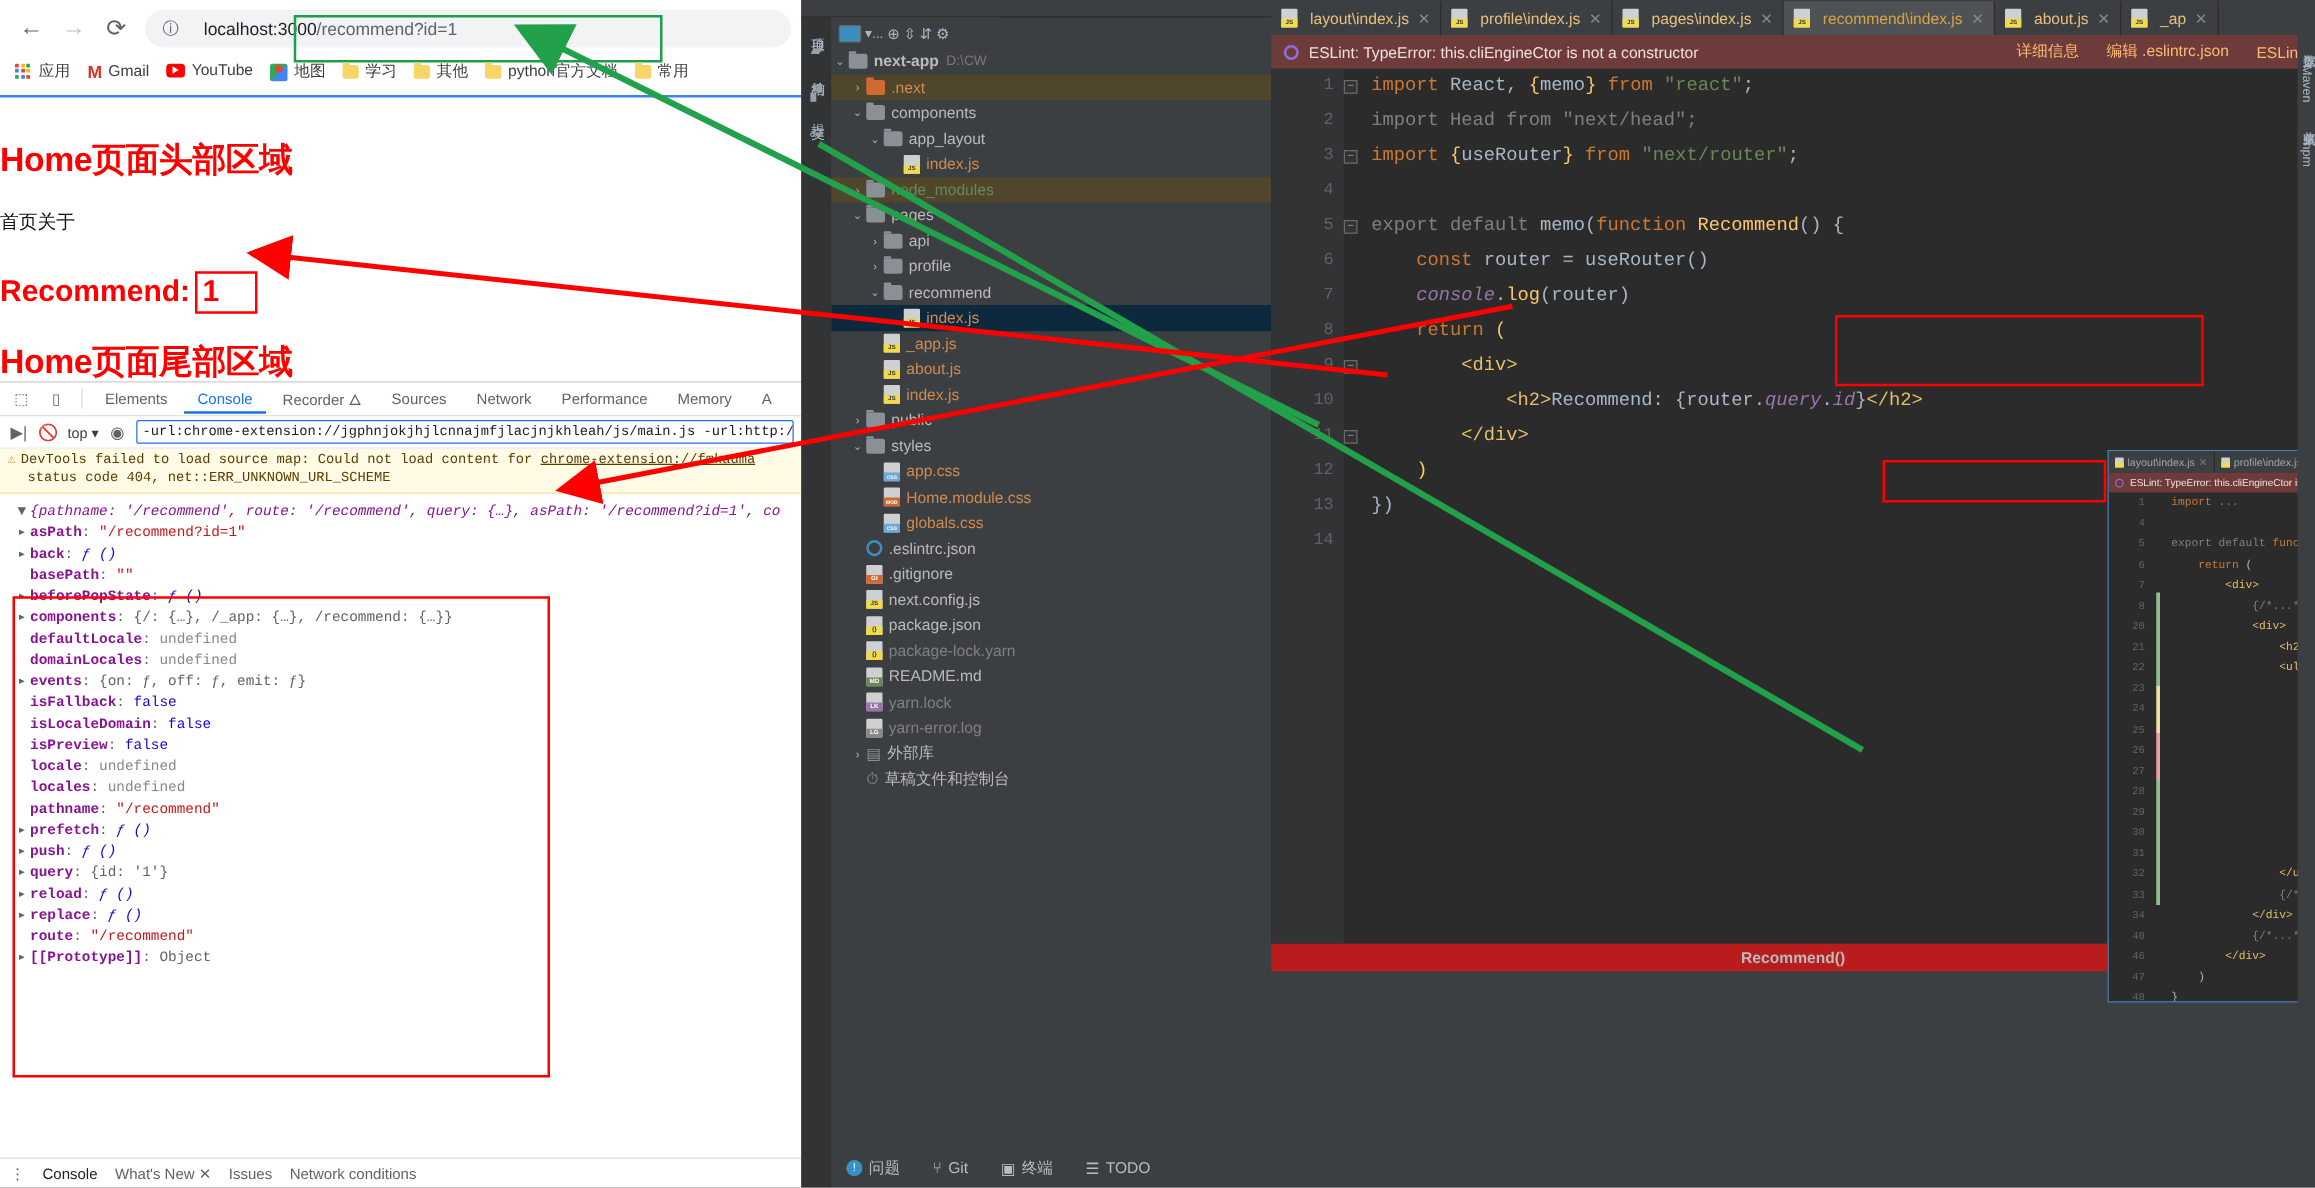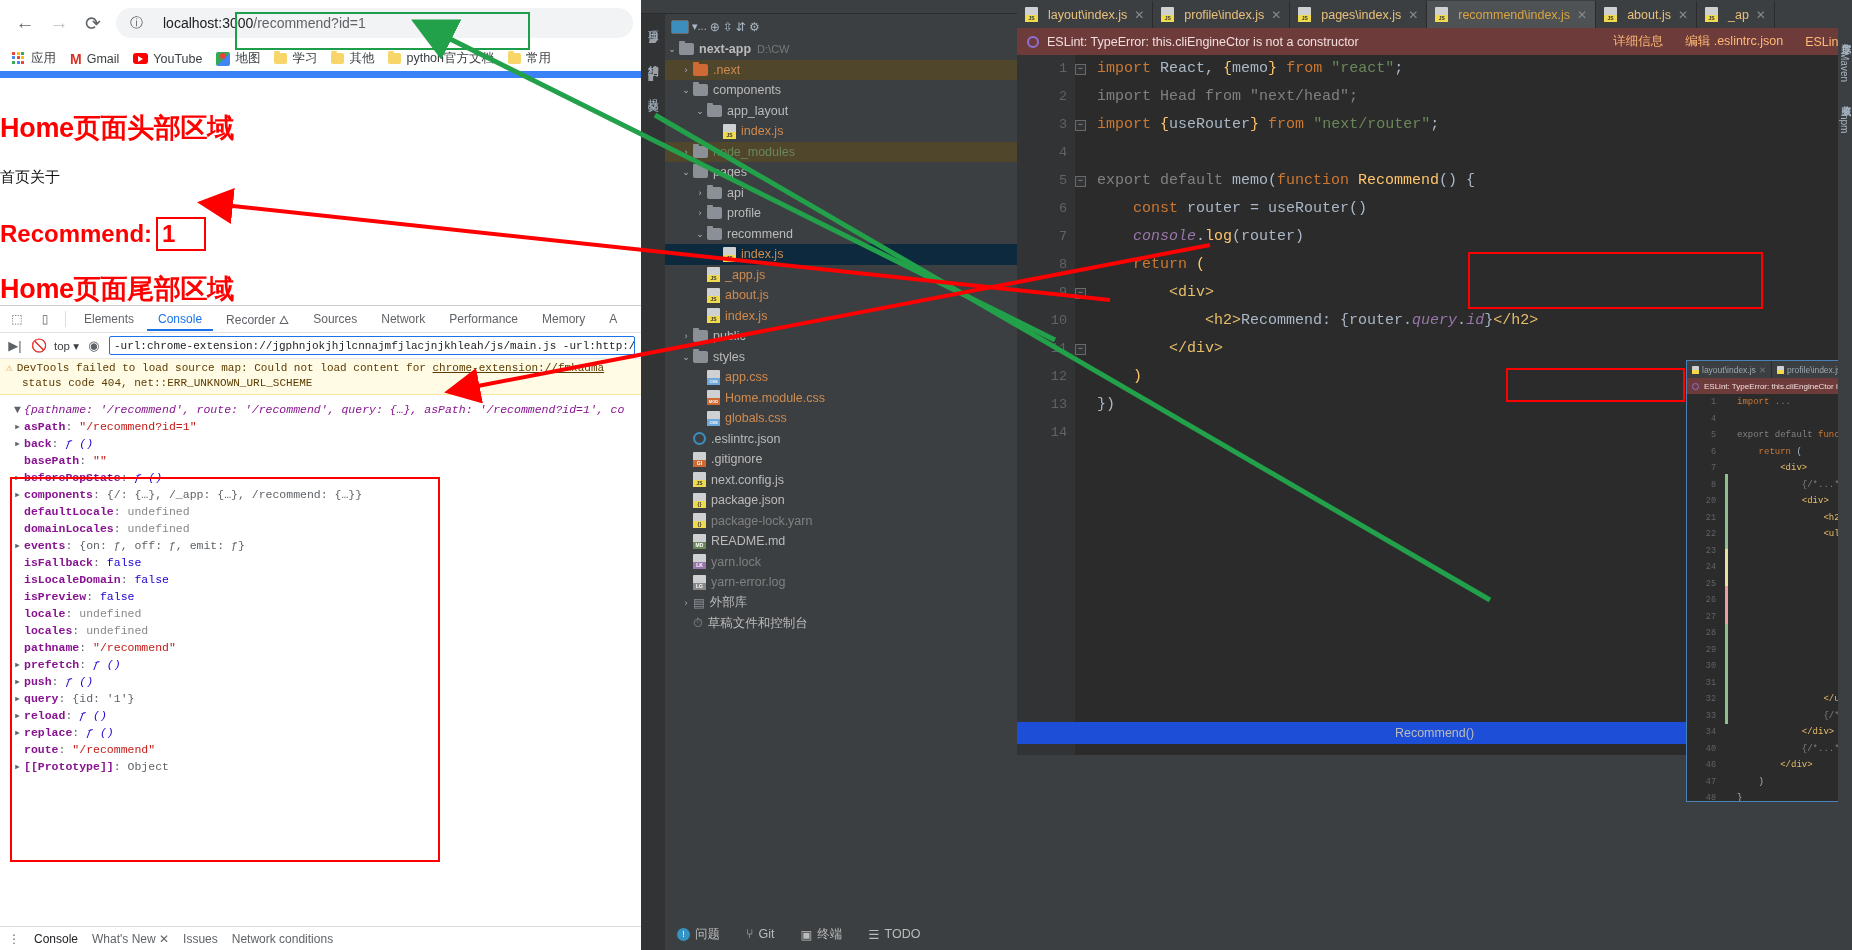--- a/index.html
+++ b/index.html
@@ -20,22 +20,22 @@
   .omnibox-wrap { position:relative; flex:1; margin-left:6px; height:30px; }
   .omnibox { height:30px; border-radius:15px; background:#f1f3f4; display:flex; align-items:center;
              padding:0 14px; font-size:14px; color:#202124; }
   .omnibox .info { font-size:13px; color:#5f6368; margin-right:10px; }
   .omni-url { white-space:nowrap;margin-left:10px; }
   .omni-url .host { color:#202124; }
   .omni-url .rest { color:#5f6368; }
   .green-box { position:absolute; left:119px; top:4px; width:295px; height:38px;
                border:2px solid #1e9e4a; pointer-events:none; }
 
-  .bookmarks { height:32px; display:flex; align-items:center; gap:2px; padding:0 6px;
-               border-bottom:7px solid #3b82f6; font-size:12.5px; color:#3c4043; white-space:nowrap; }
+  .bookmarks { height:32px; display:flex; align-items:flex-start; gap:2px; padding:0 6px;
+               border-bottom:2px solid #3b82f6; font-size:12.5px; color:#3c4043; white-space:nowrap; }
   .bm { display:flex; align-items:center; gap:5px; padding:3px 6px; border-radius:4px; }
   .bm .fld { width:13px; height:11px; background:#f8d568; border-radius:1px 2px 2px 2px; position:relative;}
   .bm .fld:after{content:"";position:absolute;left:0;top:-2px;width:6px;height:2px;background:#f8d568;border-radius:1px;}
   .apps-grid { width:14px; height:14px; display:grid; grid-template-columns:repeat(3,3px);
                grid-template-rows:repeat(3,3px); gap:1.5px; }
   .apps-grid i { display:block; width:3px; height:3px; border-radius:.5px; }
   .gm { font-weight:bold; color:#d93025; font-size:14px; }
   .yt { width:15px; height:11px; background:#ff0000; border-radius:3px; position:relative; }
   .yt:after{content:"";position:absolute;left:5px;top:2.5px;border-left:5px solid #fff;
             border-top:3px solid transparent;border-bottom:3px solid transparent;}
@@ -173,22 +173,22 @@
   .code { position:absolute; left:80px; top:0; right:0; white-space:pre; }
   .cl { height:28px; }
   .kw { color:#cc7832; } .fn { color:#ffc66d; } .str { color:#6a8759; }
   .cmt { color:#808080; } .tag { color:#e8bf6a; } .pl { color:#a9b7c6; }
   .cst { color:#9876aa; font-style:italic; }
   .yel { color:#ffc66d; } .brk { color:#ffc66d; }
 
   .hl-const { position:absolute; left:451px; top:197px; width:295px; height:57px; border:2px solid #ff0000; }
   .hl-query { position:absolute; left:489px; top:313px; width:179px; height:34px; border:2px solid #ff0000; }
 
-  .ed-status { position:absolute; left:376px; top:722px; width:835px; height:22px; background:#1d4ed8;
-               display:flex; align-items:center; justify-content:center; font-size:12.5px; color:#bbbbbb; }
+  .ed-status { position:absolute; left:376px; top:755px; width:835px; height:22px; background:#b91c1c;
+               display:flex; align-items:center; justify-content:center; font-size:12.5px; color:#bbbbbb;font-weight:bold; }
 
   
   .inner-win { position:absolute; left:1045px; top:360px; width:524px; height:442px; background:#2b2b2b;
                border:1px solid #4a82b8; overflow:hidden; }
   .iw-tabs { height:17px; background:#3c3f41; display:flex; align-items:center; font-size:8.5px; color:#bbb; }
   .iw-tab { display:flex; align-items:center; gap:3px; padding:0 5px; height:17px; border-right:1px solid #2b2b2b; }
   .iw-tab .j { width:7px;height:8px;background:#cfd0d1;border-radius:1px;position:relative; }
   .iw-tab .j:after{content:"";position:absolute;left:0;bottom:0;width:7px;height:4px;background:#f0db4f;}
   .iw-tab .nm { color:#9aa7b0; }
   .iw-eslint { height:16px; background:#6e3b3b; display:flex; align-items:center; gap:5px;

